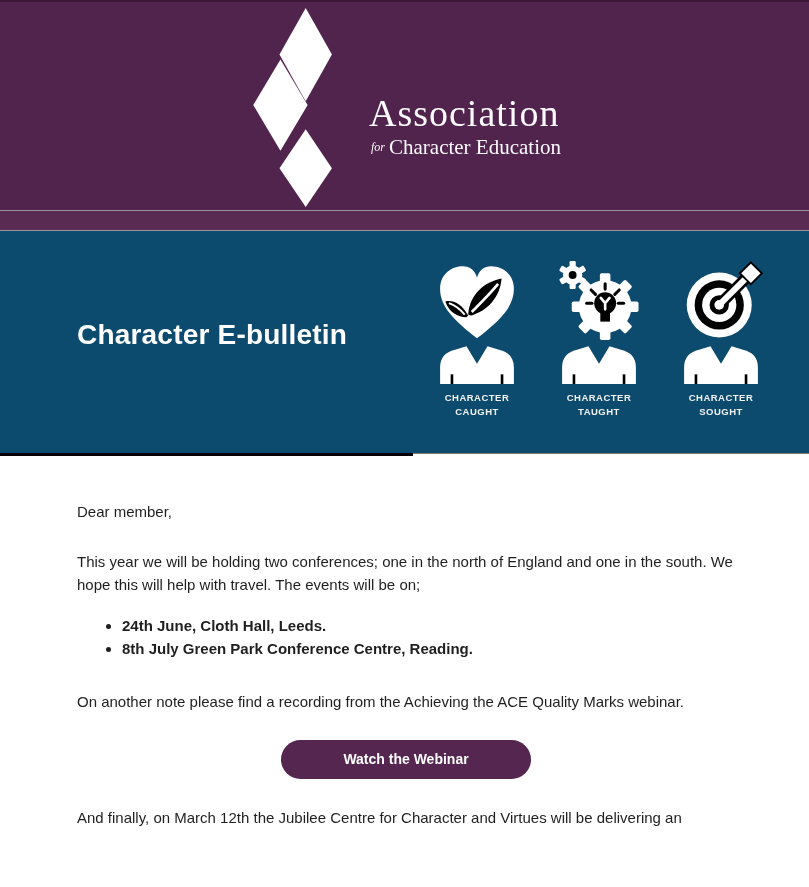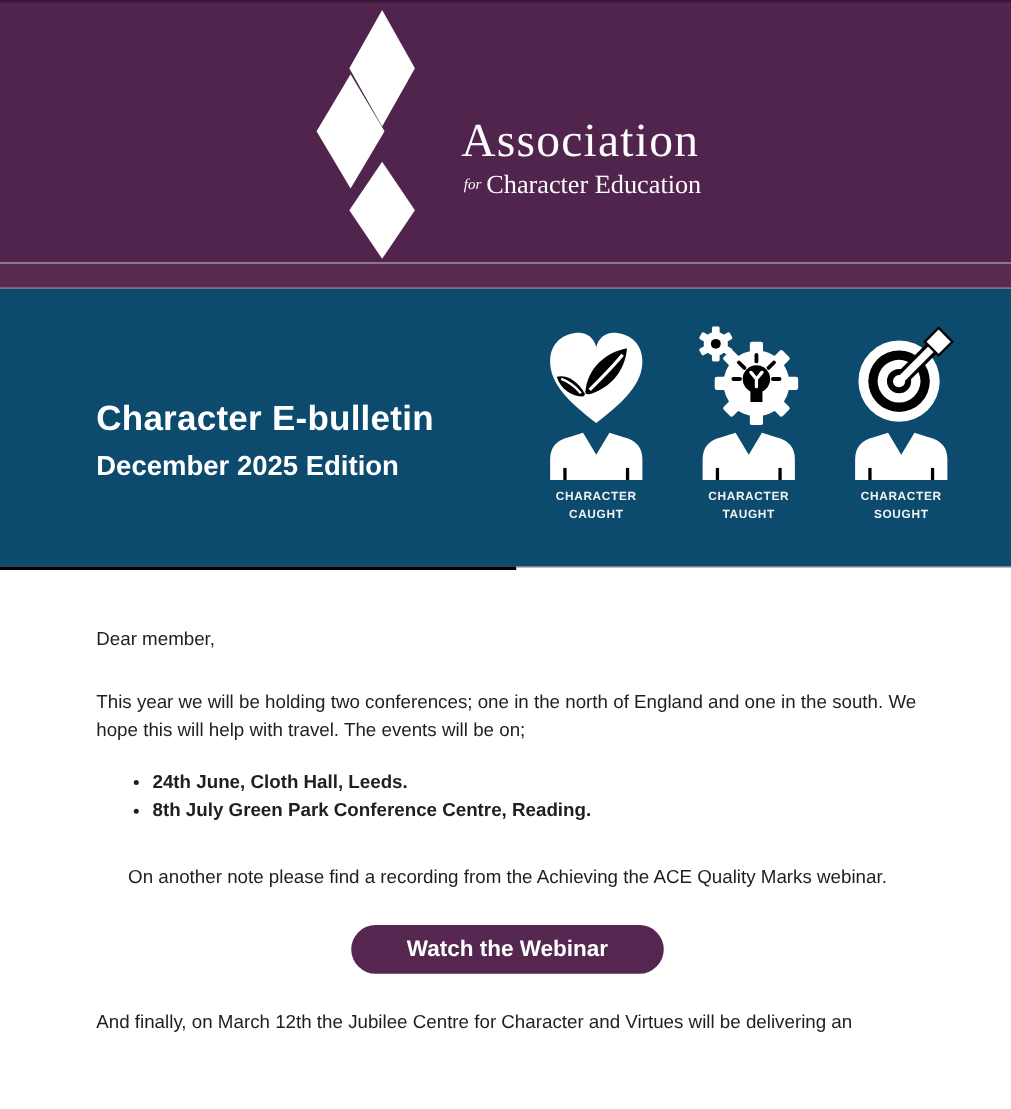--- a/index.html
+++ b/index.html
@@ -45,26 +45,26 @@
   .banner-step .step-right { flex:1; height:1px; border-top:1px solid #7d7d7d; }
 
   
   .email-body { padding:44px 74px 0 77px; color:#1f1f1f; font-size:15px; line-height:23px; }
   .email-body p { white-space:pre-wrap; }
   .p-greeting  { margin-bottom:27px; }
   .p-conf      { margin-bottom:0; }
   .bullet-list { margin:18px 0 0 0; padding-left:45px; font-weight:700; }
   .bullet-list li { line-height:23px; }
   .p-hold  { margin-top:20px; }
-  .p-note  { margin-top:30px;text-align:center; }
+  .p-note  { margin-top:30px; }
   .btn-row { margin-top:27px; text-align:center; }
   .webinar-btn {
     display:inline-block; min-width:250px; height:39px; line-height:39px;
     background:#552750; color:#fff; border:none; border-radius:20px;
-    font-family:"Liberation Sans", sans-serif; font-size:18px; font-weight:700;
+    font-family:"Liberation Sans", sans-serif; font-size:14px; font-weight:700;
     text-align:center; cursor:pointer; padding:0 24px;
   }
   .p-final { margin-top:27px; }
 </style>
 </head>
 <body>
 
 <div class="header">
   <div class="logo">
     <svg class="logo-mark" viewBox="0 0 95 210" xmlns="http://www.w3.org/2000/svg" aria-hidden="true">
@@ -79,21 +79,20 @@
       </div>
     </div>
   </div>
 </div>
 
 <div class="strip"></div>
 
 <div class="banner">
   <div class="banner-title">
     <h1>Character E-bulletin</h1>
-    <h2>December 2025 Edition</h2>
   </div>
 
   <div class="banner-icons">
 
     <div class="icon-figure">
       <svg viewBox="0 0 100 140" xmlns="http://www.w3.org/2000/svg" aria-hidden="true">
         <path fill="#fff" d="M50 88 C24 68 8 52 8 32 C8 14 22 6 34 6 C42 6 48 11 50 19 C52 11 58 6 66 6 C78 6 92 14 92 32 C92 52 76 68 50 88 Z"></path>
         <path fill="#000" d="M40 60 C42 38 58 24 78 20 C76 42 62 56 44 62 C41 62 40 61 40 60 Z"></path>
         <path stroke="#fff" stroke-width="3" fill="none" d="M44 58 C54 48 66 36 74 26"></path>
         <path fill="#000" d="M40 62 C32 48 22 44 14 46 C18 58 28 64 38 64 Z"></path>

